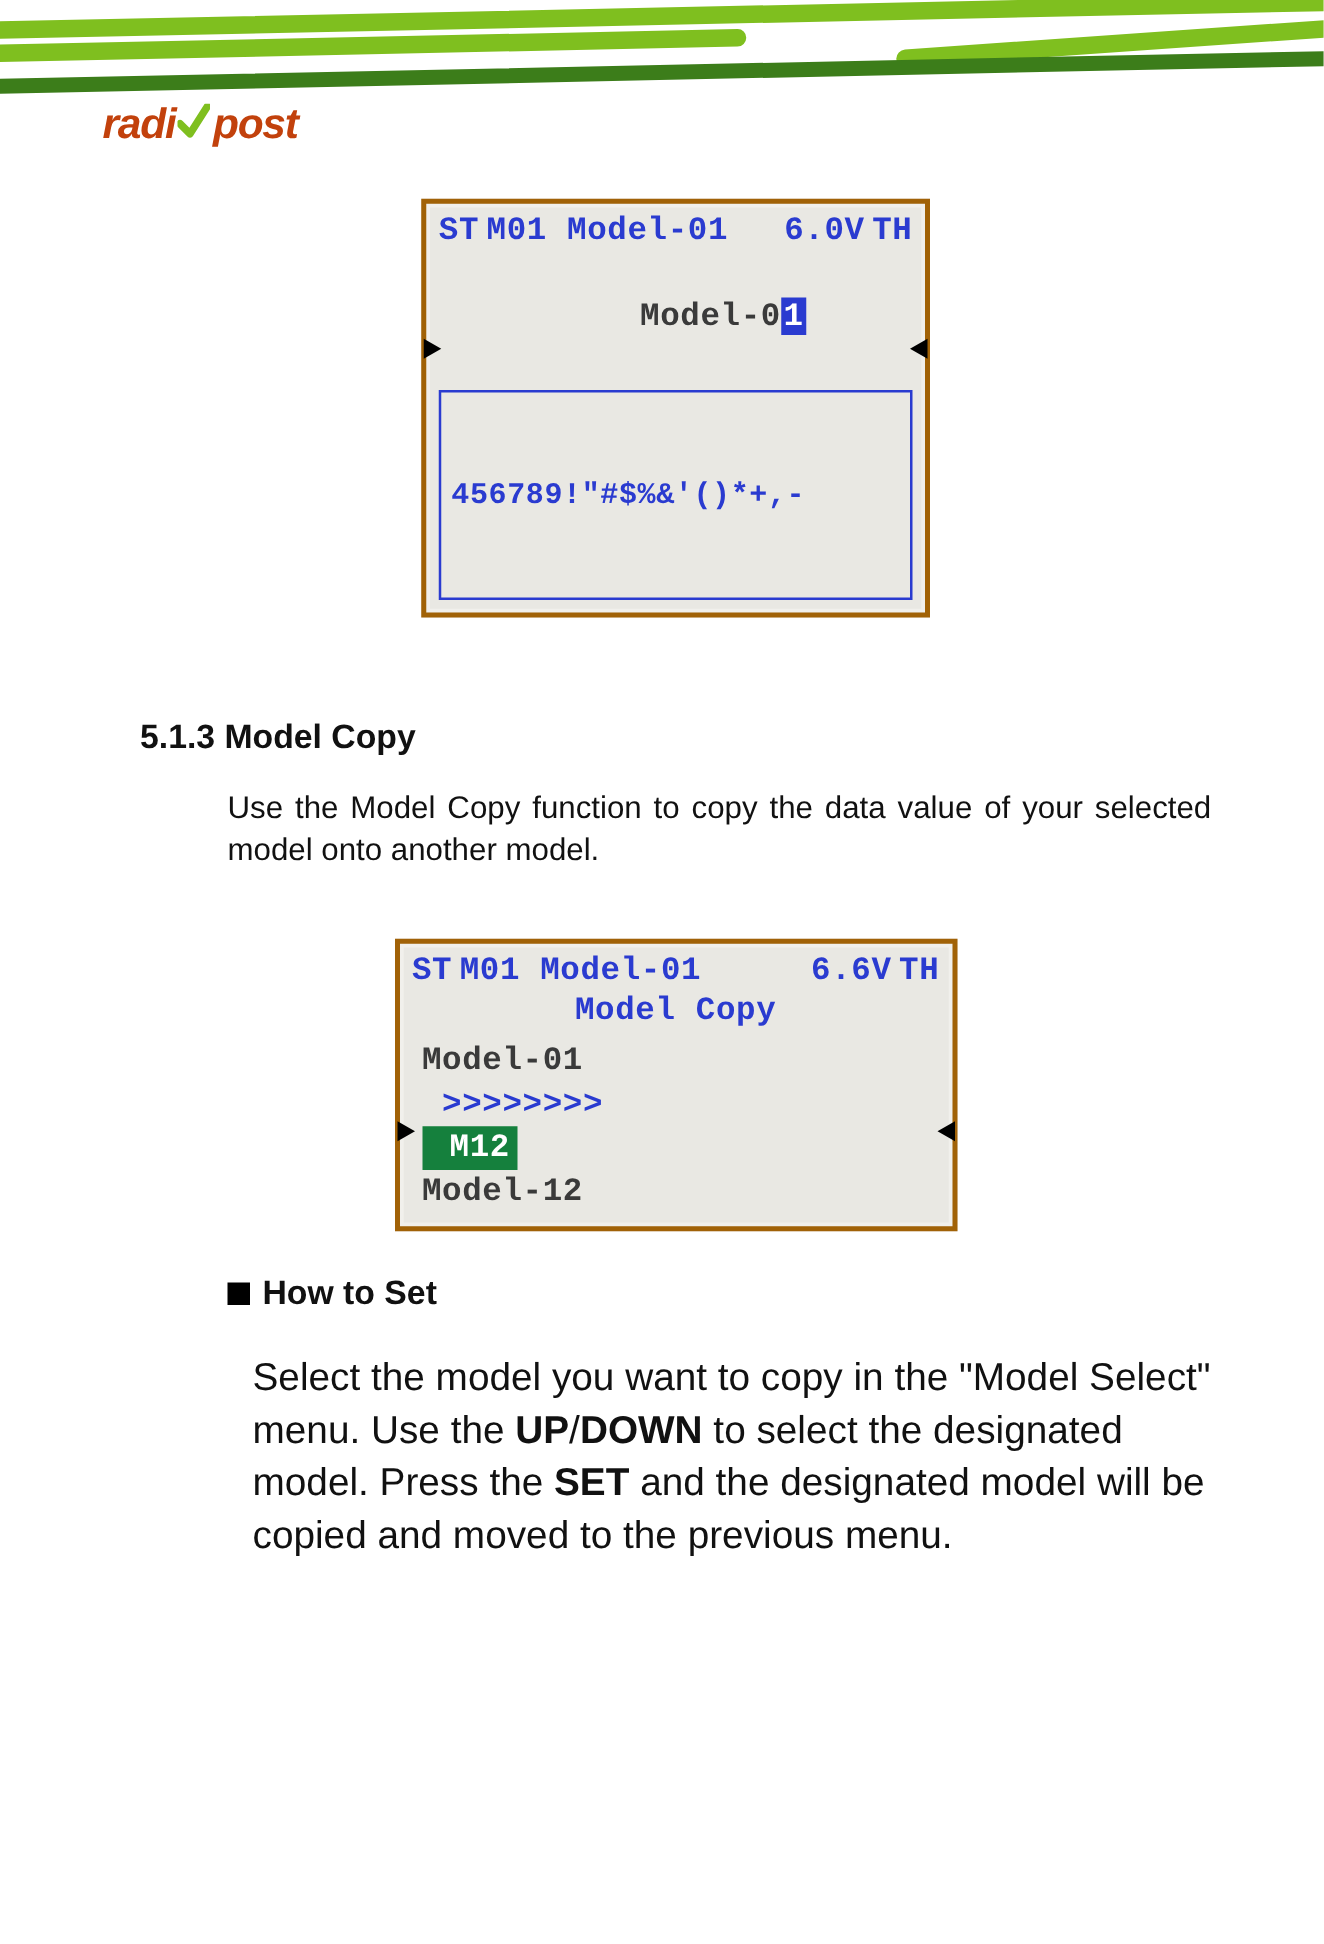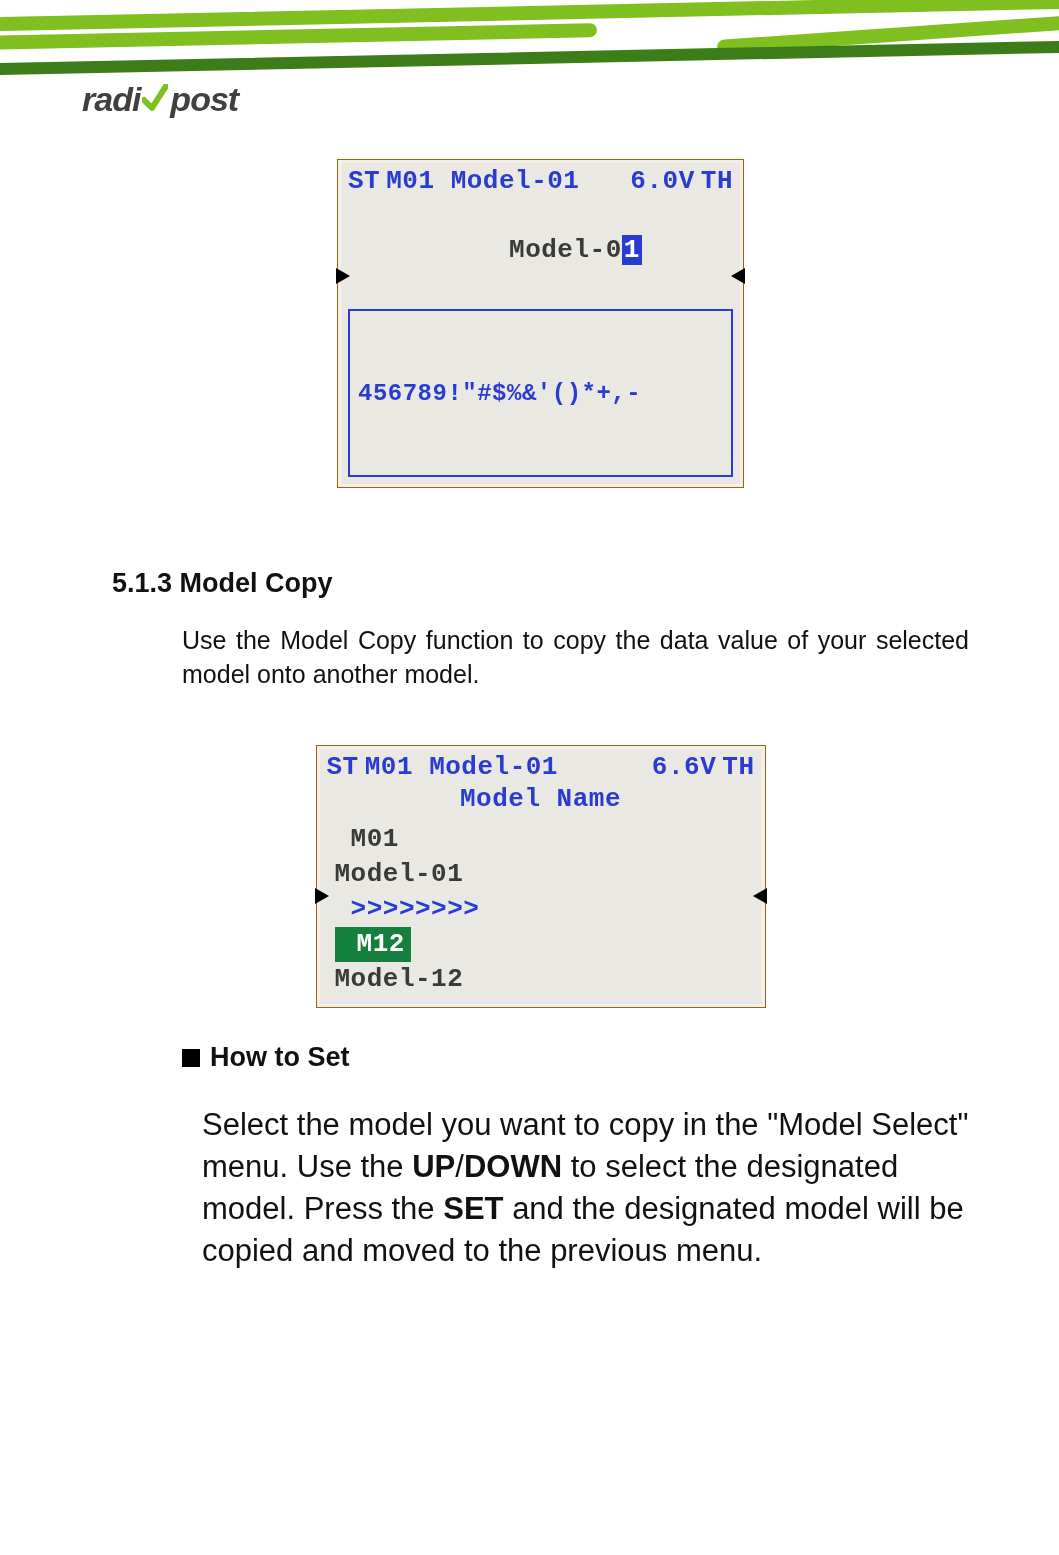--- a/index.html
+++ b/index.html
@@ -34,21 +34,21 @@
   .stripe.s4{left:-60px;right:-60px;top:52px;transform:skewY(-1.2deg);background:var(--dark-green);height:12px;}
 
   
   .logo{
     margin-top:80px;
     font-family:"Arial Black",Arial,sans-serif;
     font-weight:900;
     font-style:italic;
     font-size:34px;
     letter-spacing:-1px;
-    color:#404040;
+    color:#c2410c;
     display:flex;align-items:center;gap:2px;
   }
   .logo .tick{
     display:inline-block;width:26px;height:30px;position:relative;top:-2px;
   }
   .logo .tick svg{width:26px;height:30px;}
 
   
   .content{margin-top:40px;}
   .para-indent{margin-left:100px;margin-right:30px;font-size:25px;line-height:1.35;text-align:justify;}
@@ -58,21 +58,21 @@
   .how-to-set .sq{width:18px;height:18px;background:#000;display:inline-block;}
   b{font-weight:700;}
   .spacer-sm{height:28px;}
   .spacer-md{height:36px;}
 
   
   .lcd-wrap{display:flex;justify-content:center;}
   .lcd{
     font-family:"Courier New",monospace;
     background:var(--lcd-bg);
-    border:1px solid #a16207;
+    border:4px solid #a16207;
     box-shadow:0 0 0 3px #f1f0ec inset;
     position:relative;
     padding:6px 10px 10px 10px;
     letter-spacing:.5px;
     color:var(--lcd-dark);
     box-sizing:border-box;
   }
   .lcd .title-bar{
     display:flex;justify-content:space-between;align-items:center;
     font-weight:700;color:var(--lcd-blue);font-size:26px;margin-bottom:2px;
@@ -160,23 +160,22 @@
     <div class="lcd-wrap">
       <div class="lcd lcd2">
         <div class="selector left"></div>
         <div class="selector right"></div>
         <div class="title-bar">
           <span class="edge">ST</span>
           <span style="flex:1;text-align:left;padding-left:6px;">M01 Model-01</span>
           <span>6.6V</span>
           <span class="edge" style="padding-left:6px;">TH</span>
         </div>
-        <div class="subtitle">Model  Name</div>
+        <div class="subtitle">Model  Copy</div>
         <div class="inner-body">
-          <div class="row"> M01</div>
           <div class="row">Model-01</div>
           <div class="row" style="color:var(--lcd-blue);"> &gt;&gt;&gt;&gt;&gt;&gt;&gt;&gt;</div>
           <div><span class="row hl-box"> M12</span></div>
           <div class="row">Model-12</div>
         </div>
       </div>
     </div>
 
     <div class="how-to-set">
       <span class="sq"></span>

